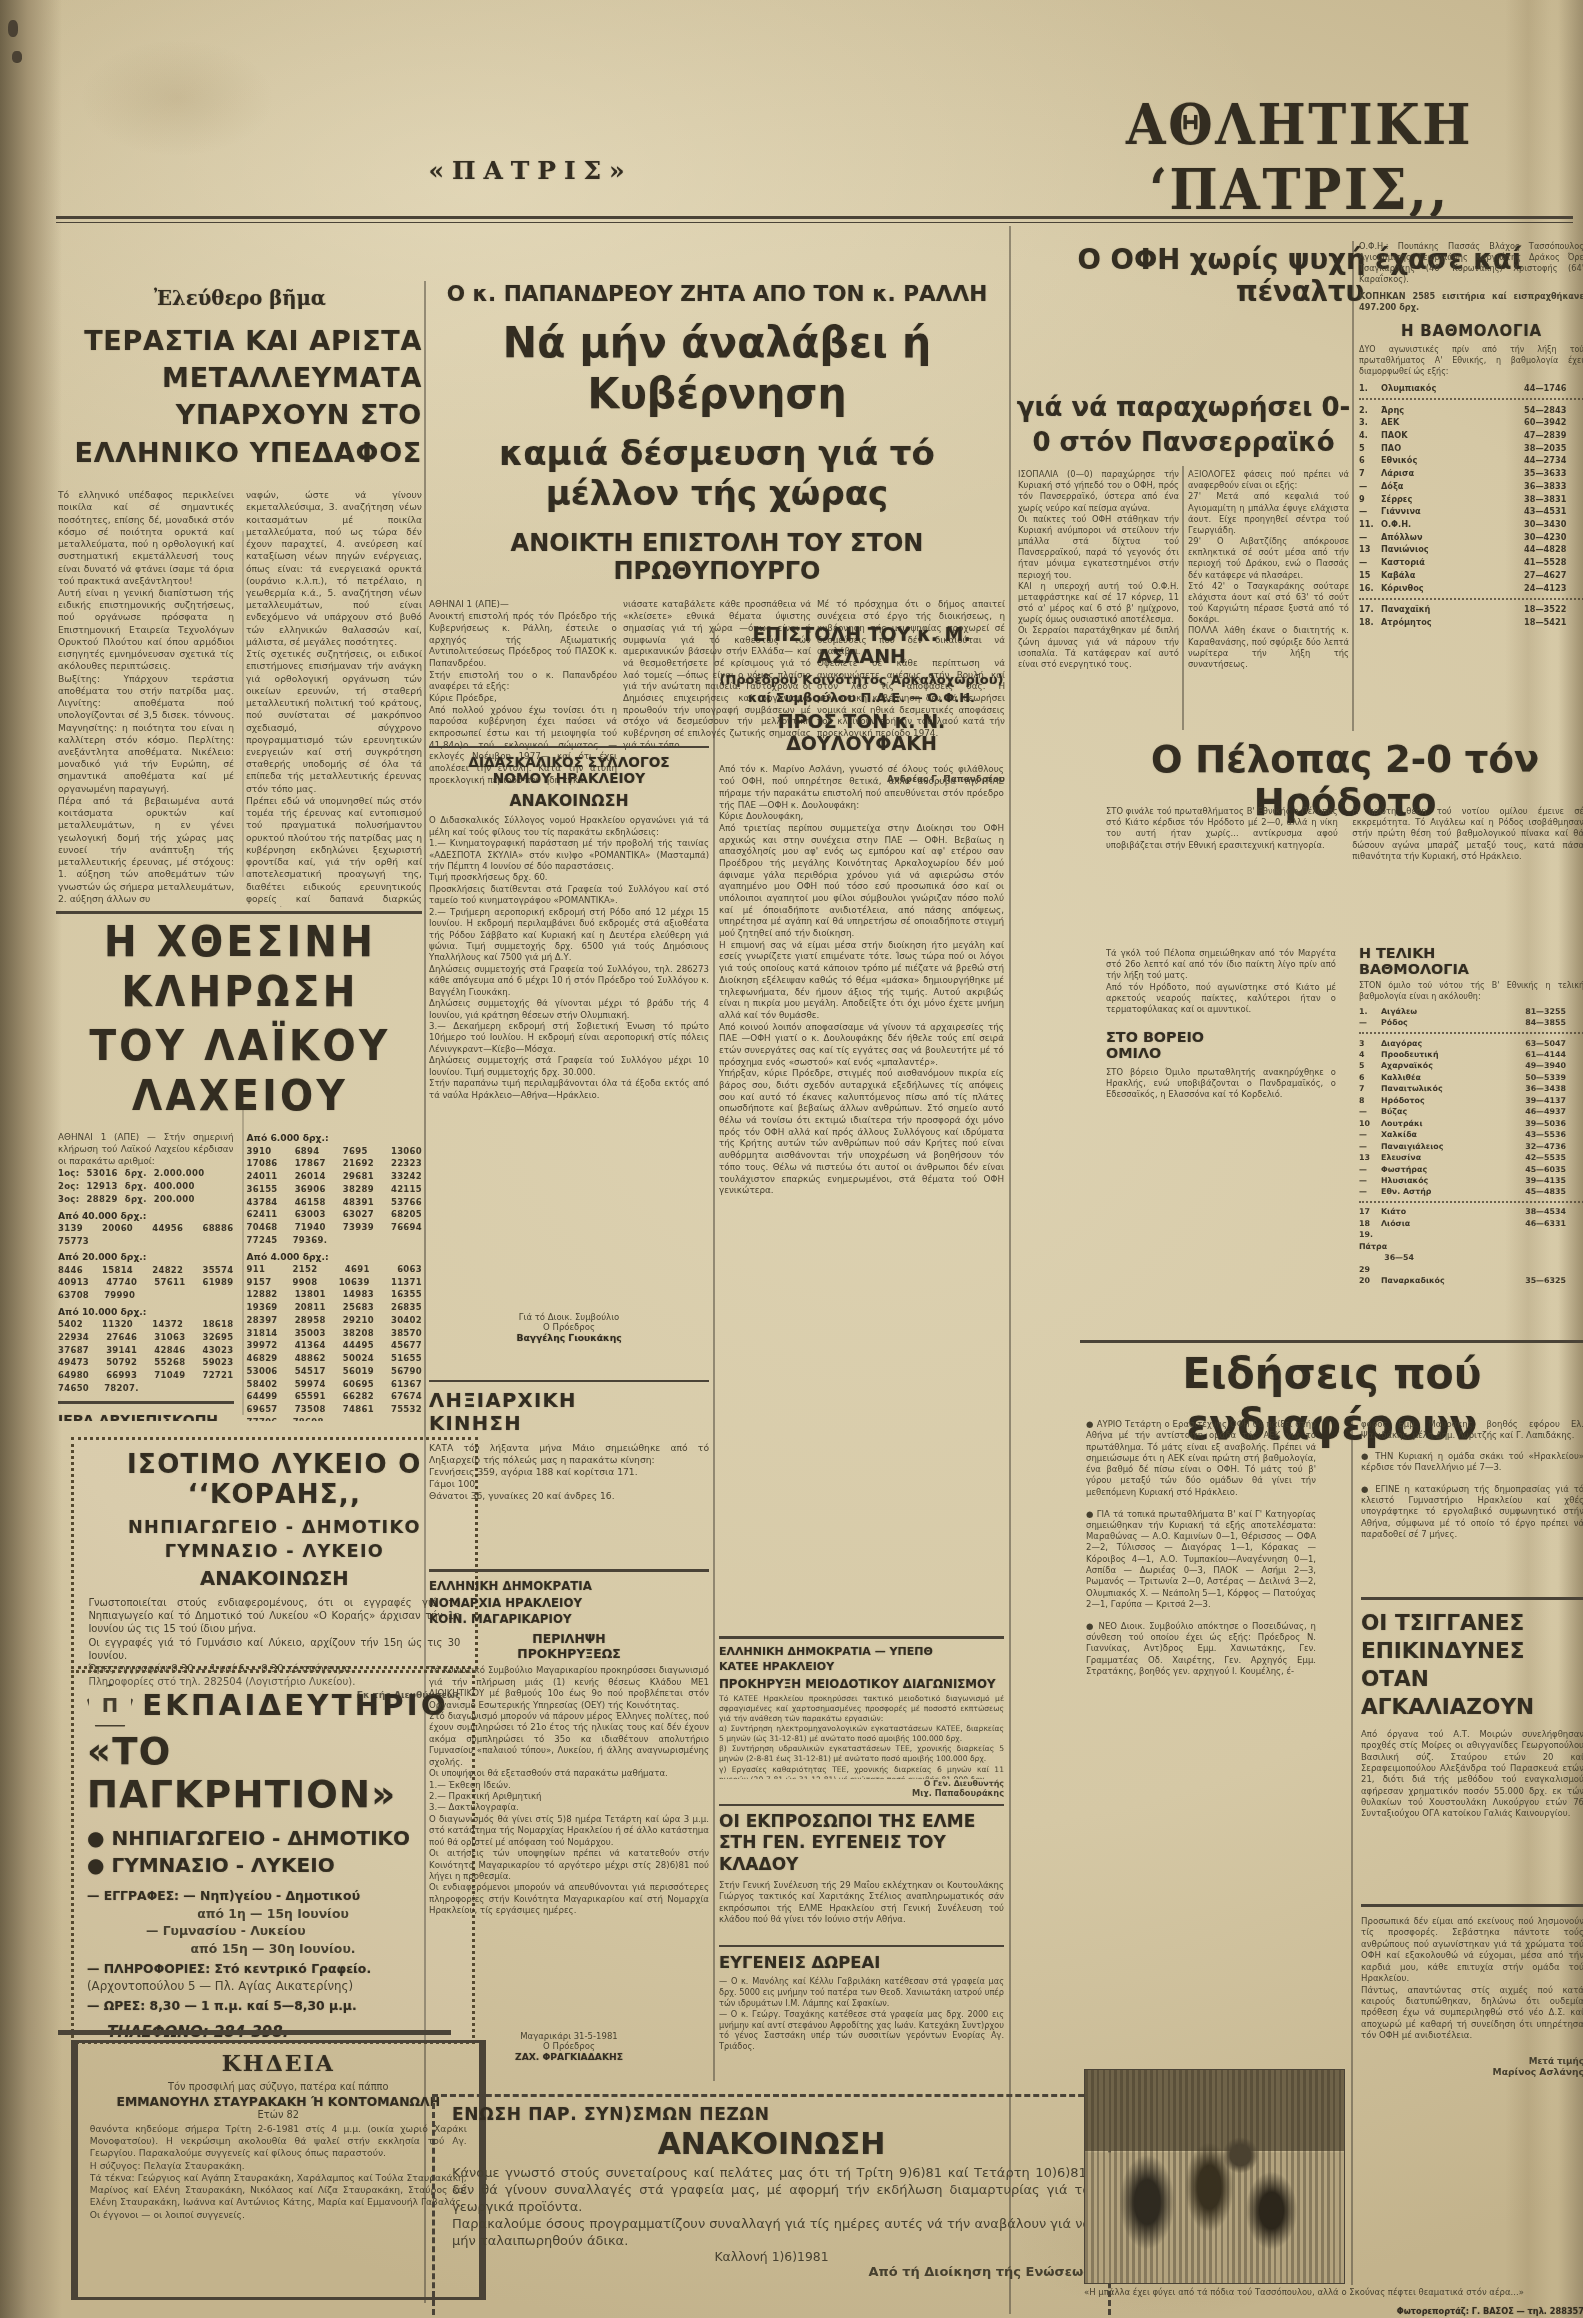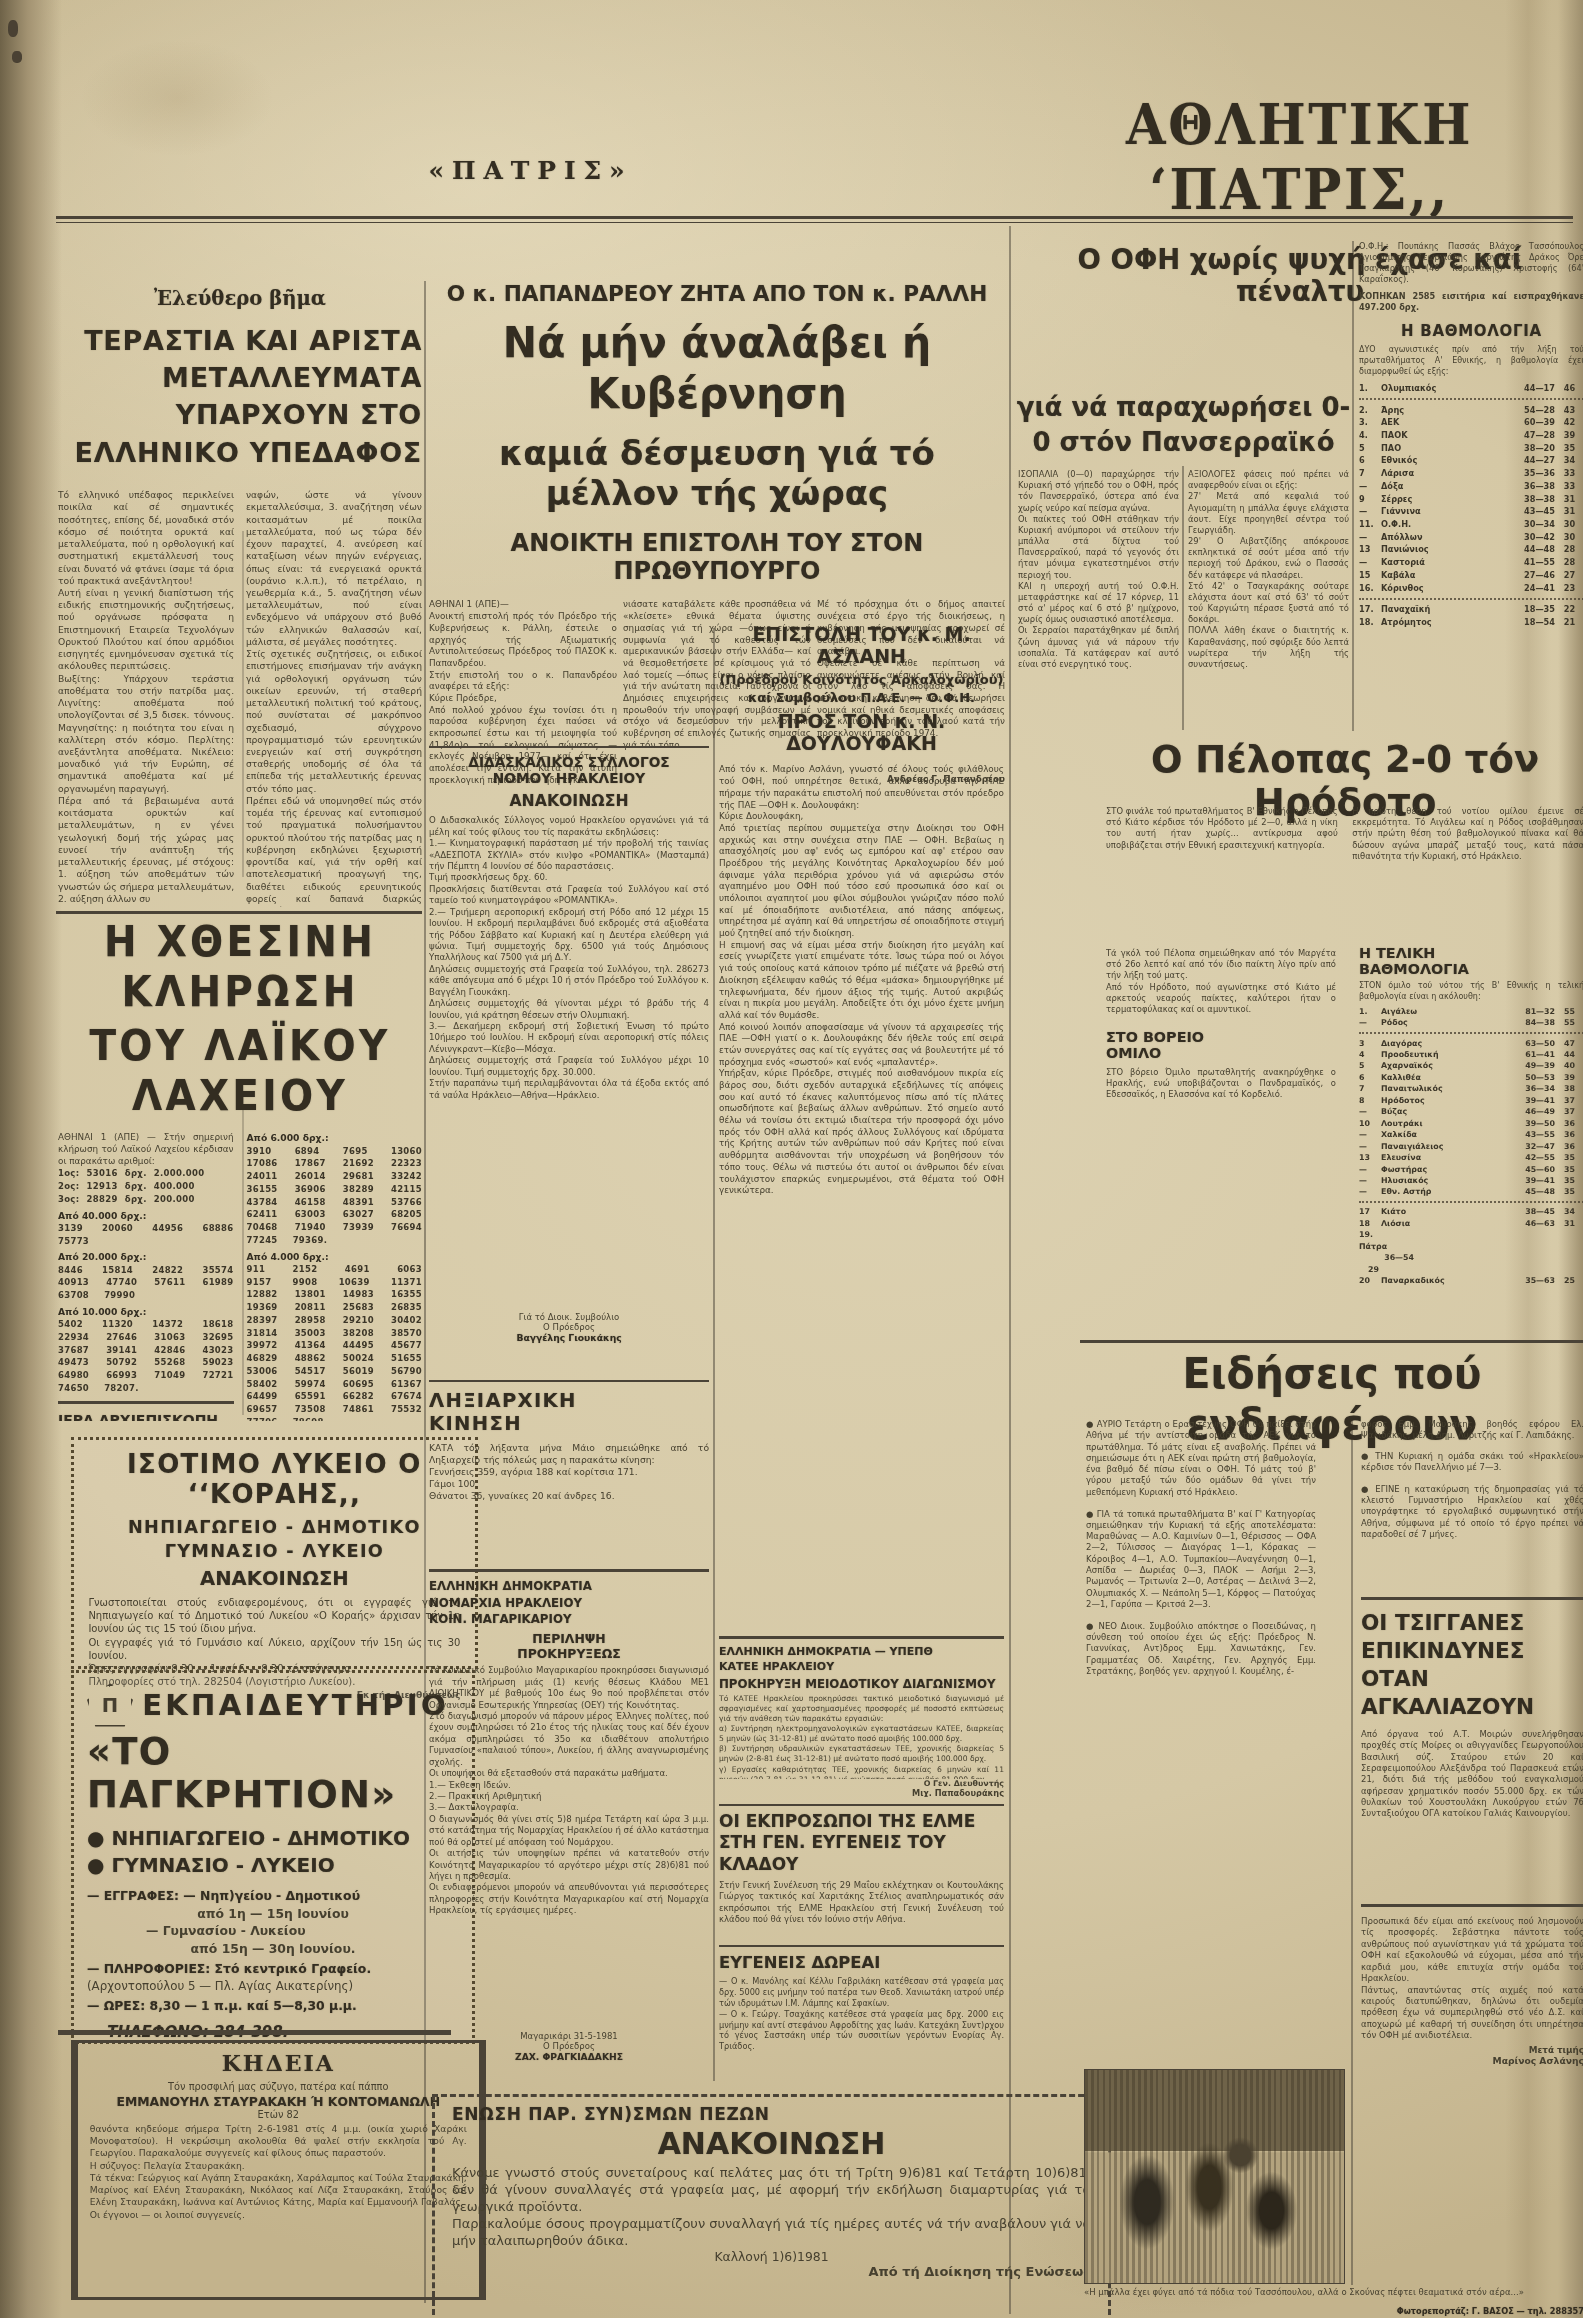--- a/index.html
+++ b/index.html
@@ -28,21 +28,21 @@
   .body-txt{font-size:8.8px;line-height:1.33;text-align:justify;white-space:pre-line;overflow:hidden;}
   .center{text-align:center;}
   .sig{font-weight:bold;text-align:right;}
   h1,h2,h3,p{margin:0;}
   .serif{font-family:"DejaVu Serif","Liberation Serif",serif;}
   
   .strow{display:flex;font-size:8.2px;line-height:1.55;color:#3c3628;font-weight:bold;}
   .strow .pos{width:22px;}
   .strow .team{flex:1;}
   .strow .goals{width:55px;text-align:right;}
-  .strow .pts{width:29px;text-align:center;}
+  .strow .pts{width:29px;text-align:left;}
   .standings-a .strow:nth-of-type(1),.standings-a .strow:nth-of-type(16),
   .standings-b .strow:nth-of-type(2),.standings-b .strow:nth-of-type(16)
     {border-bottom:2px dotted rgba(70,60,45,.75);padding-bottom:3.3px;margin-bottom:3.3px;}
   .nums{font-size:8.5px;font-weight:bold;letter-spacing:0.3px;word-spacing:11.8px;text-align:justify;line-height:1.5;color:#3c3628;white-space:pre-line;}
   .grp-label{font-size:9.2px;font-weight:bold;color:#332d21;margin:3.9px 0 1.3px;}
   
   .dotted-box{border:3.3px dotted #55492f;background:rgba(255,250,232,.10);}
   .news-bullet{margin-bottom:10.5px;}
   .photo{background:
     radial-gradient(ellipse 46px 79px at 24% 62%, #2f2a20 0 28%, rgba(0,0,0,0) 60%),
@@ -621,21 +621,21 @@
   <div class="abs hrule" style="left:1361px;top:1597px;width:223px;"></div>
   <section class="abs" style="left:1361px;top:1609px;width:223px;height:291px;overflow:hidden;">
     <h2 class="k" style="font-size:21.6px;line-height:1.3;"><span>ΟΙ ΤΣΙΓΓΑΝΕΣ</span><br><span>ΕΠΙΚΙΝΔΥΝΕΣ</span><br><span>ΟΤΑΝ ΑΓΚΑΛΙΑΖΟΥΝ</span></h2>
     <p class="body-txt" style="font-size:8.5px;margin-top:7.9px;">Από όργανα τού Α.Τ. Μοιρών συνελήφθησαν προχθές στίς Μοίρες οι αθιγγανίδες Γεωργοπούλου Βασιλική σύζ. Σταύρου ετών 20 καί Σεραφειμοπούλου Αλεξάνδρα τού Παρασκευά ετών 21, διότι διά τής μεθόδου τού εναγκαλισμού αφήρεσαν χρηματικόν ποσόν 55.000 δρχ. εκ τών θυλακίων τού Χουστουλάκη Λυκούργου ετών 76 Συνταξιούχου ΟΓΑ κατοίκου Γαλιάς Καινουργίου.</p>
   </section>
   <div class="abs hrule" style="left:1361px;top:1904px;width:223px;"></div>
 
   <section class="abs" style="left:1361px;top:1916px;width:223px;height:353px;overflow:hidden;">
     <p class="body-txt" style="font-size:8.6px;">Προσωπικά δέν είμαι από εκείνους πού λησμονούν τίς προσφορές. Σεβάστηκα πάντοτε τούς ανθρώπους πού αγωνίστηκαν γιά τά χρώματα τού ΟΦΗ καί εξακολουθώ νά εύχομαι, μέσα από τήν καρδιά μου, κάθε επιτυχία στήν ομάδα τού Ηρακλείου.
 Πάντως, απαντώντας στίς αιχμές πού κατά καιρούς διατυπώθηκαν, δηλώνω ότι ουδεμία πρόθεση έχω νά συμπεριληφθώ στό νέο Δ.Σ. καί αποχωρώ μέ καθαρή τή συνείδηση ότι υπηρέτησα τόν ΟΦΗ μέ ανιδιοτέλεια.</p>
-    <p class="sig" style="font-size:8.8px;margin-top:3px;">Μετά τιμής</p>
+    <p class="sig" style="font-size:8.8px;margin-top:14px;">Μετά τιμής</p>
     <p class="sig" style="font-size:9.2px;">Μαρίνος Ασλάνης</p>
   </section>
 
   <div class="abs photo" style="left:1084px;top:2069px;width:259px;height:213px;"></div>
   <p class="abs" style="left:1084px;top:2287px;width:500px;font-size:8.5px;color:#46402f;line-height:1.3;">«Η μπάλλα έχει φύγει από τά πόδια τού Τασσόπουλου, αλλά ο Σκούνας πέφτει θεαματικά στόν αέρα...»</p>
   <p class="abs k" style="left:1084px;top:2306px;width:500px;font-size:8.2px;text-align:right;">Φωτορεπορτάζ: Γ. ΒΑΣΟΣ — τηλ. 288357</p>
 
 </div>
 
 

